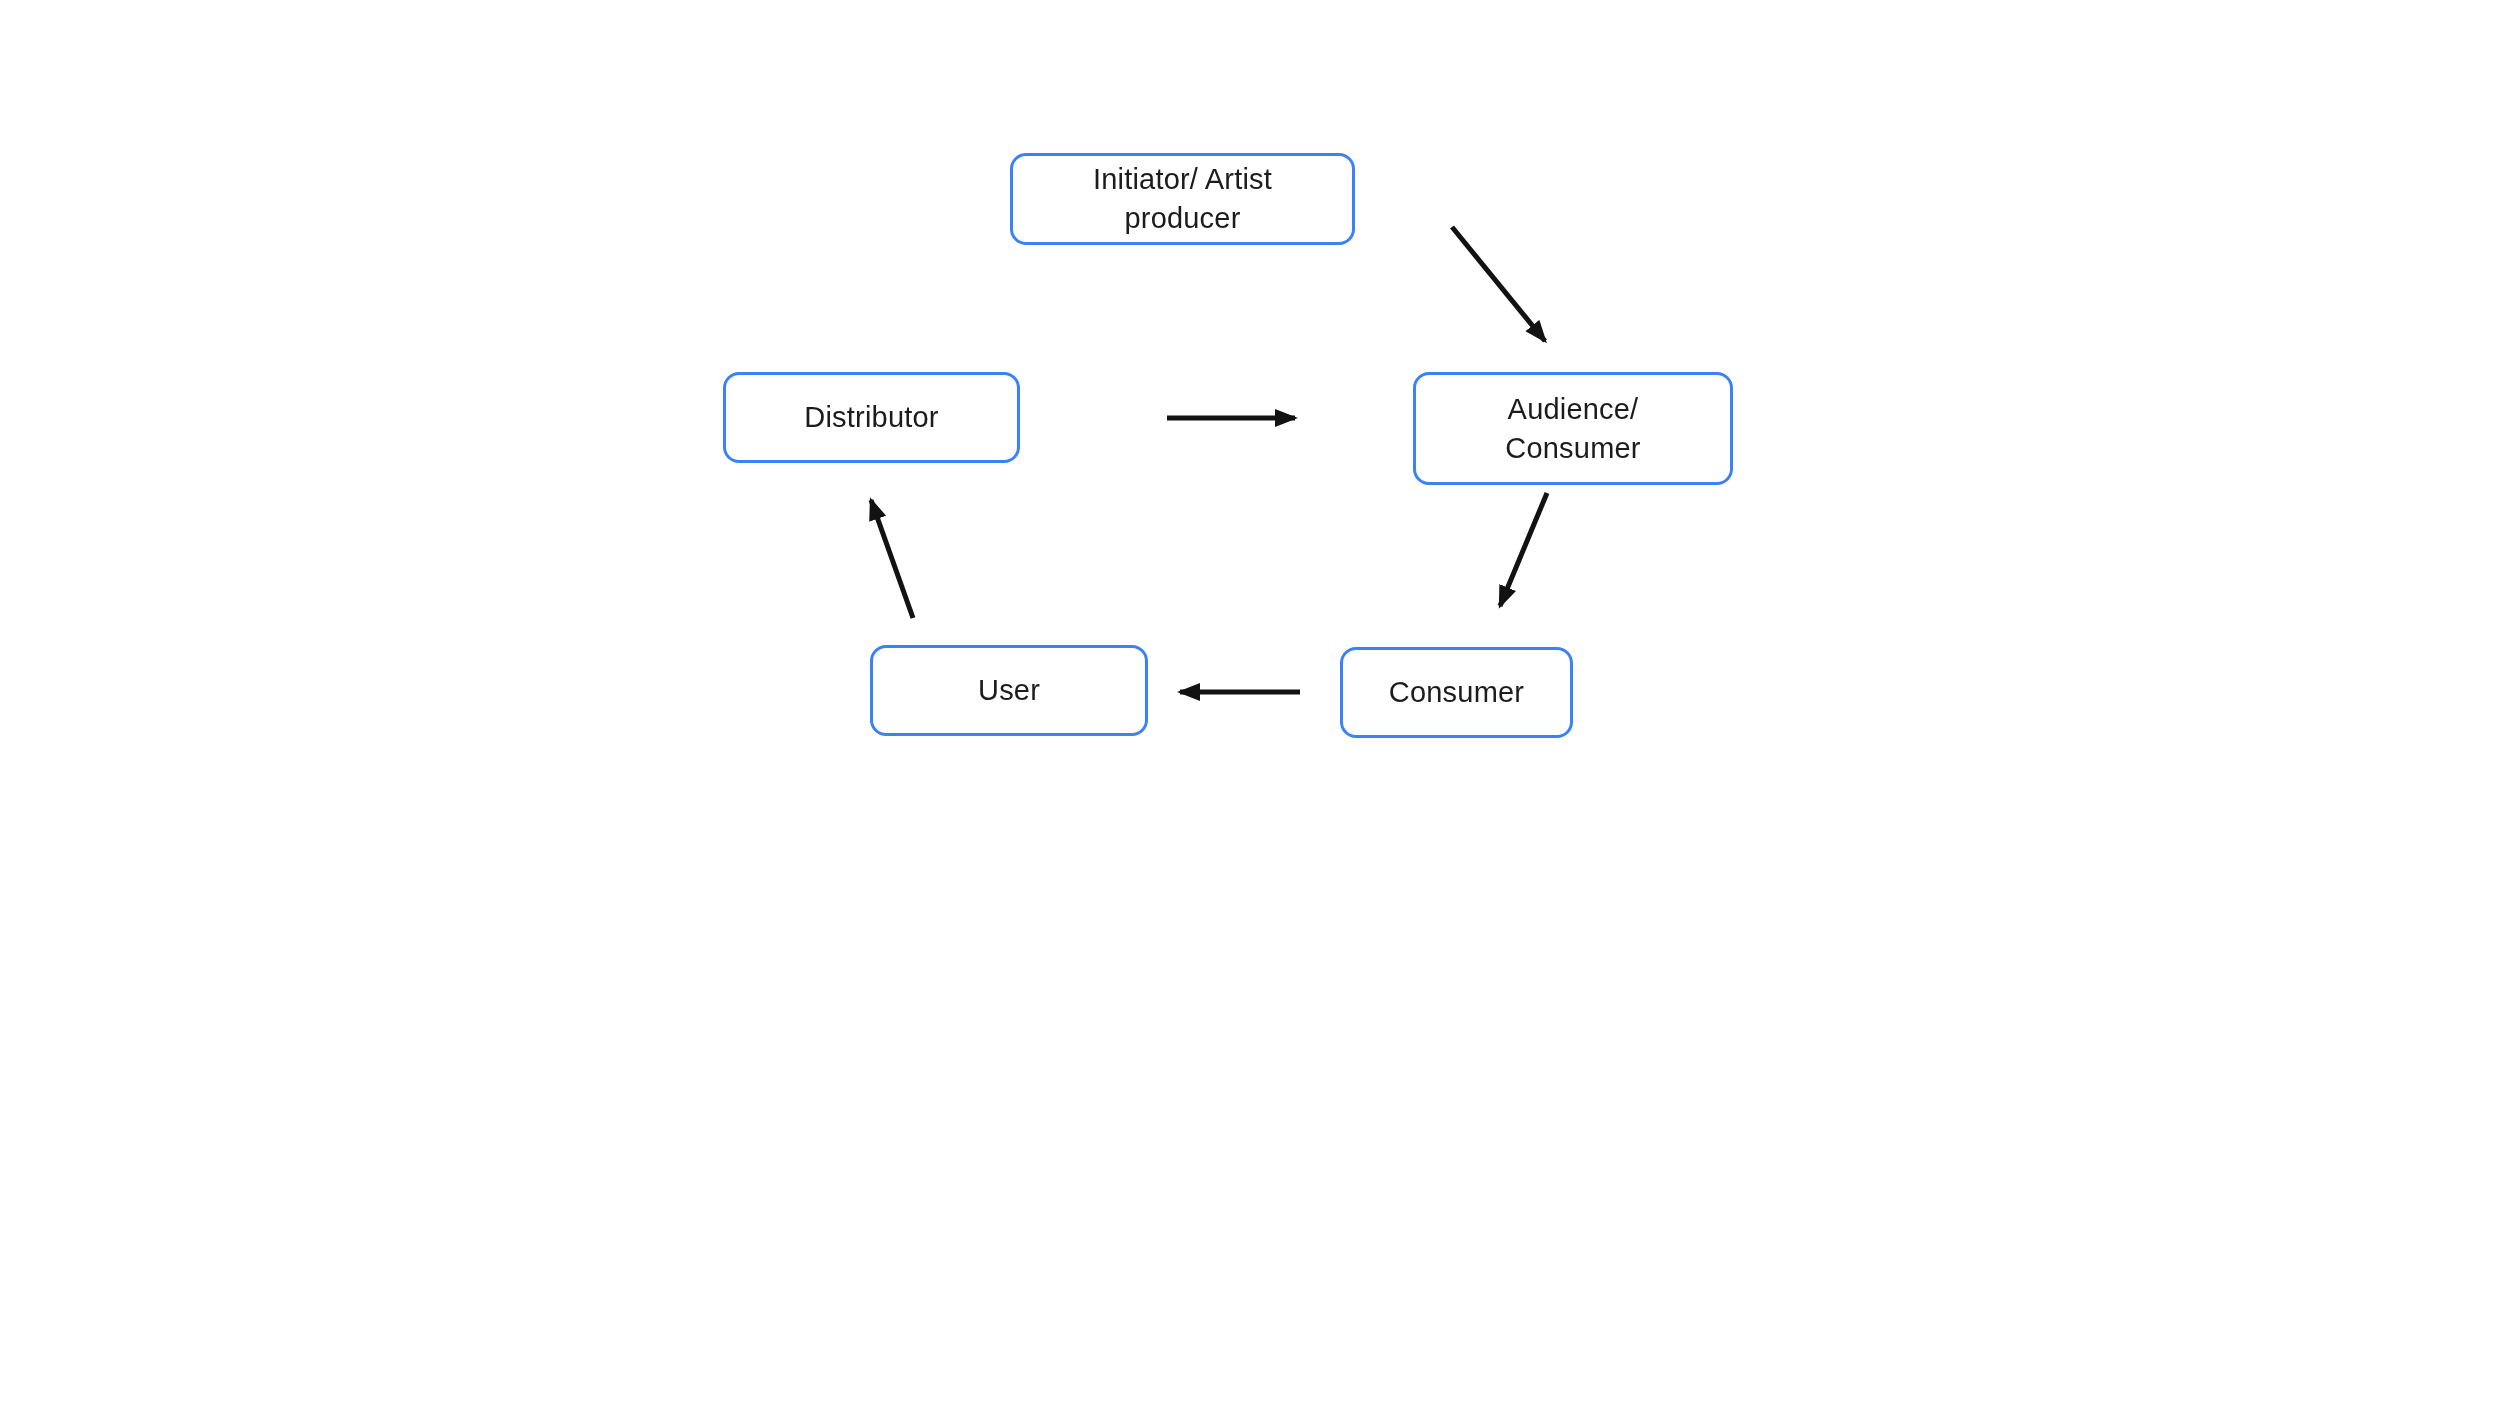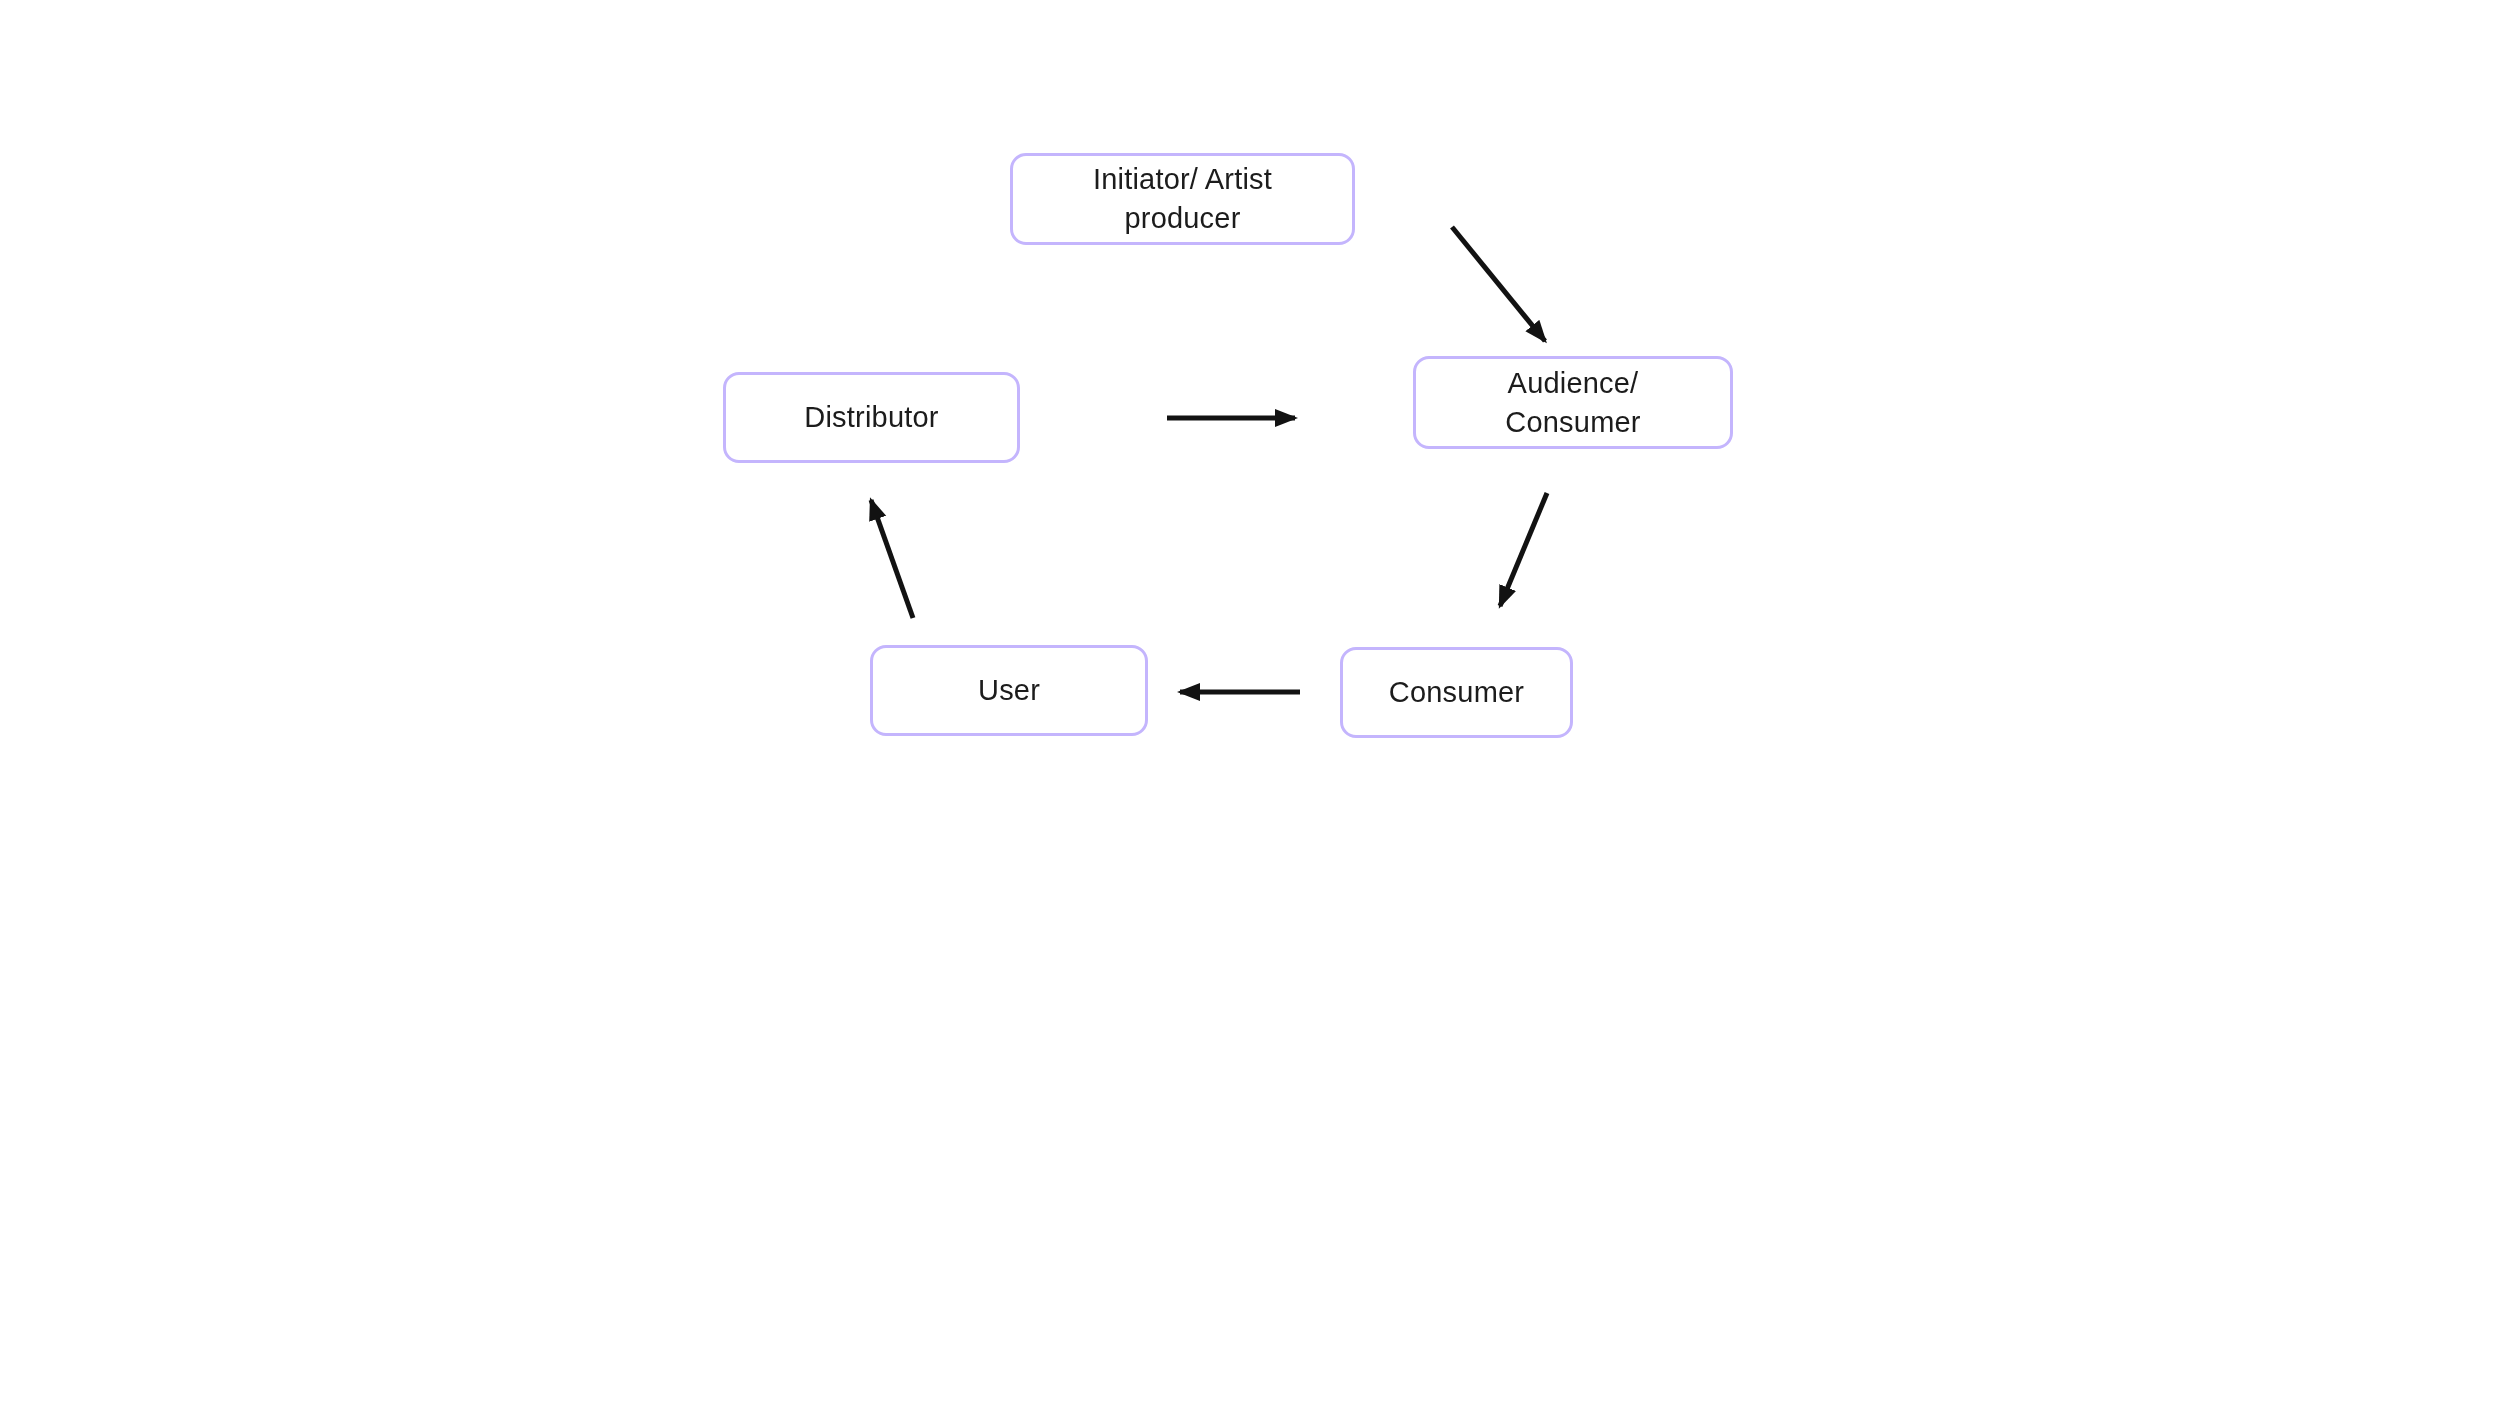--- a/index.html
+++ b/index.html
@@ -20,37 +20,37 @@
     left: 0;
     top: 0;
     width: 2500px;
     height: 1406px;
     pointer-events: none;
   }
   .node {
     position: absolute;
     box-sizing: border-box;
     background: #ffffff;
-    border: 3px solid #c4b5fd;
+    border: 3px solid #3b82f6;
     border-radius: 16px;
     display: flex;
     align-items: center;
     justify-content: center;
     text-align: center;
   }
   .node-label {
     color: #1c1c1c;
     font-size: 29px;
     line-height: 39px;
     white-space: pre-line;
     letter-spacing: 0.2px;
   }
   .node-initiator   { left: 1010px; top: 153px; width: 345px; height: 92px; }
   .node-distributor { left: 723px;  top: 372px; width: 297px; height: 91px; }
-  .node-audience    { left: 1413px; top: 356px; width: 320px; height: 93px; }
+  .node-audience    { left: 1413px; top: 372px; width: 320px; height: 113px; }
   .node-user        { left: 870px;  top: 645px; width: 278px; height: 91px; }
   .node-creator     { left: 1340px; top: 647px; width: 233px; height: 91px; }
 </style>
 </head>
 <body>
 
 <div class="canvas">
 
   <svg class="arrow-layer" viewBox="0 0 2500 1406" xmlns="http://www.w3.org/2000/svg">
     <defs>

